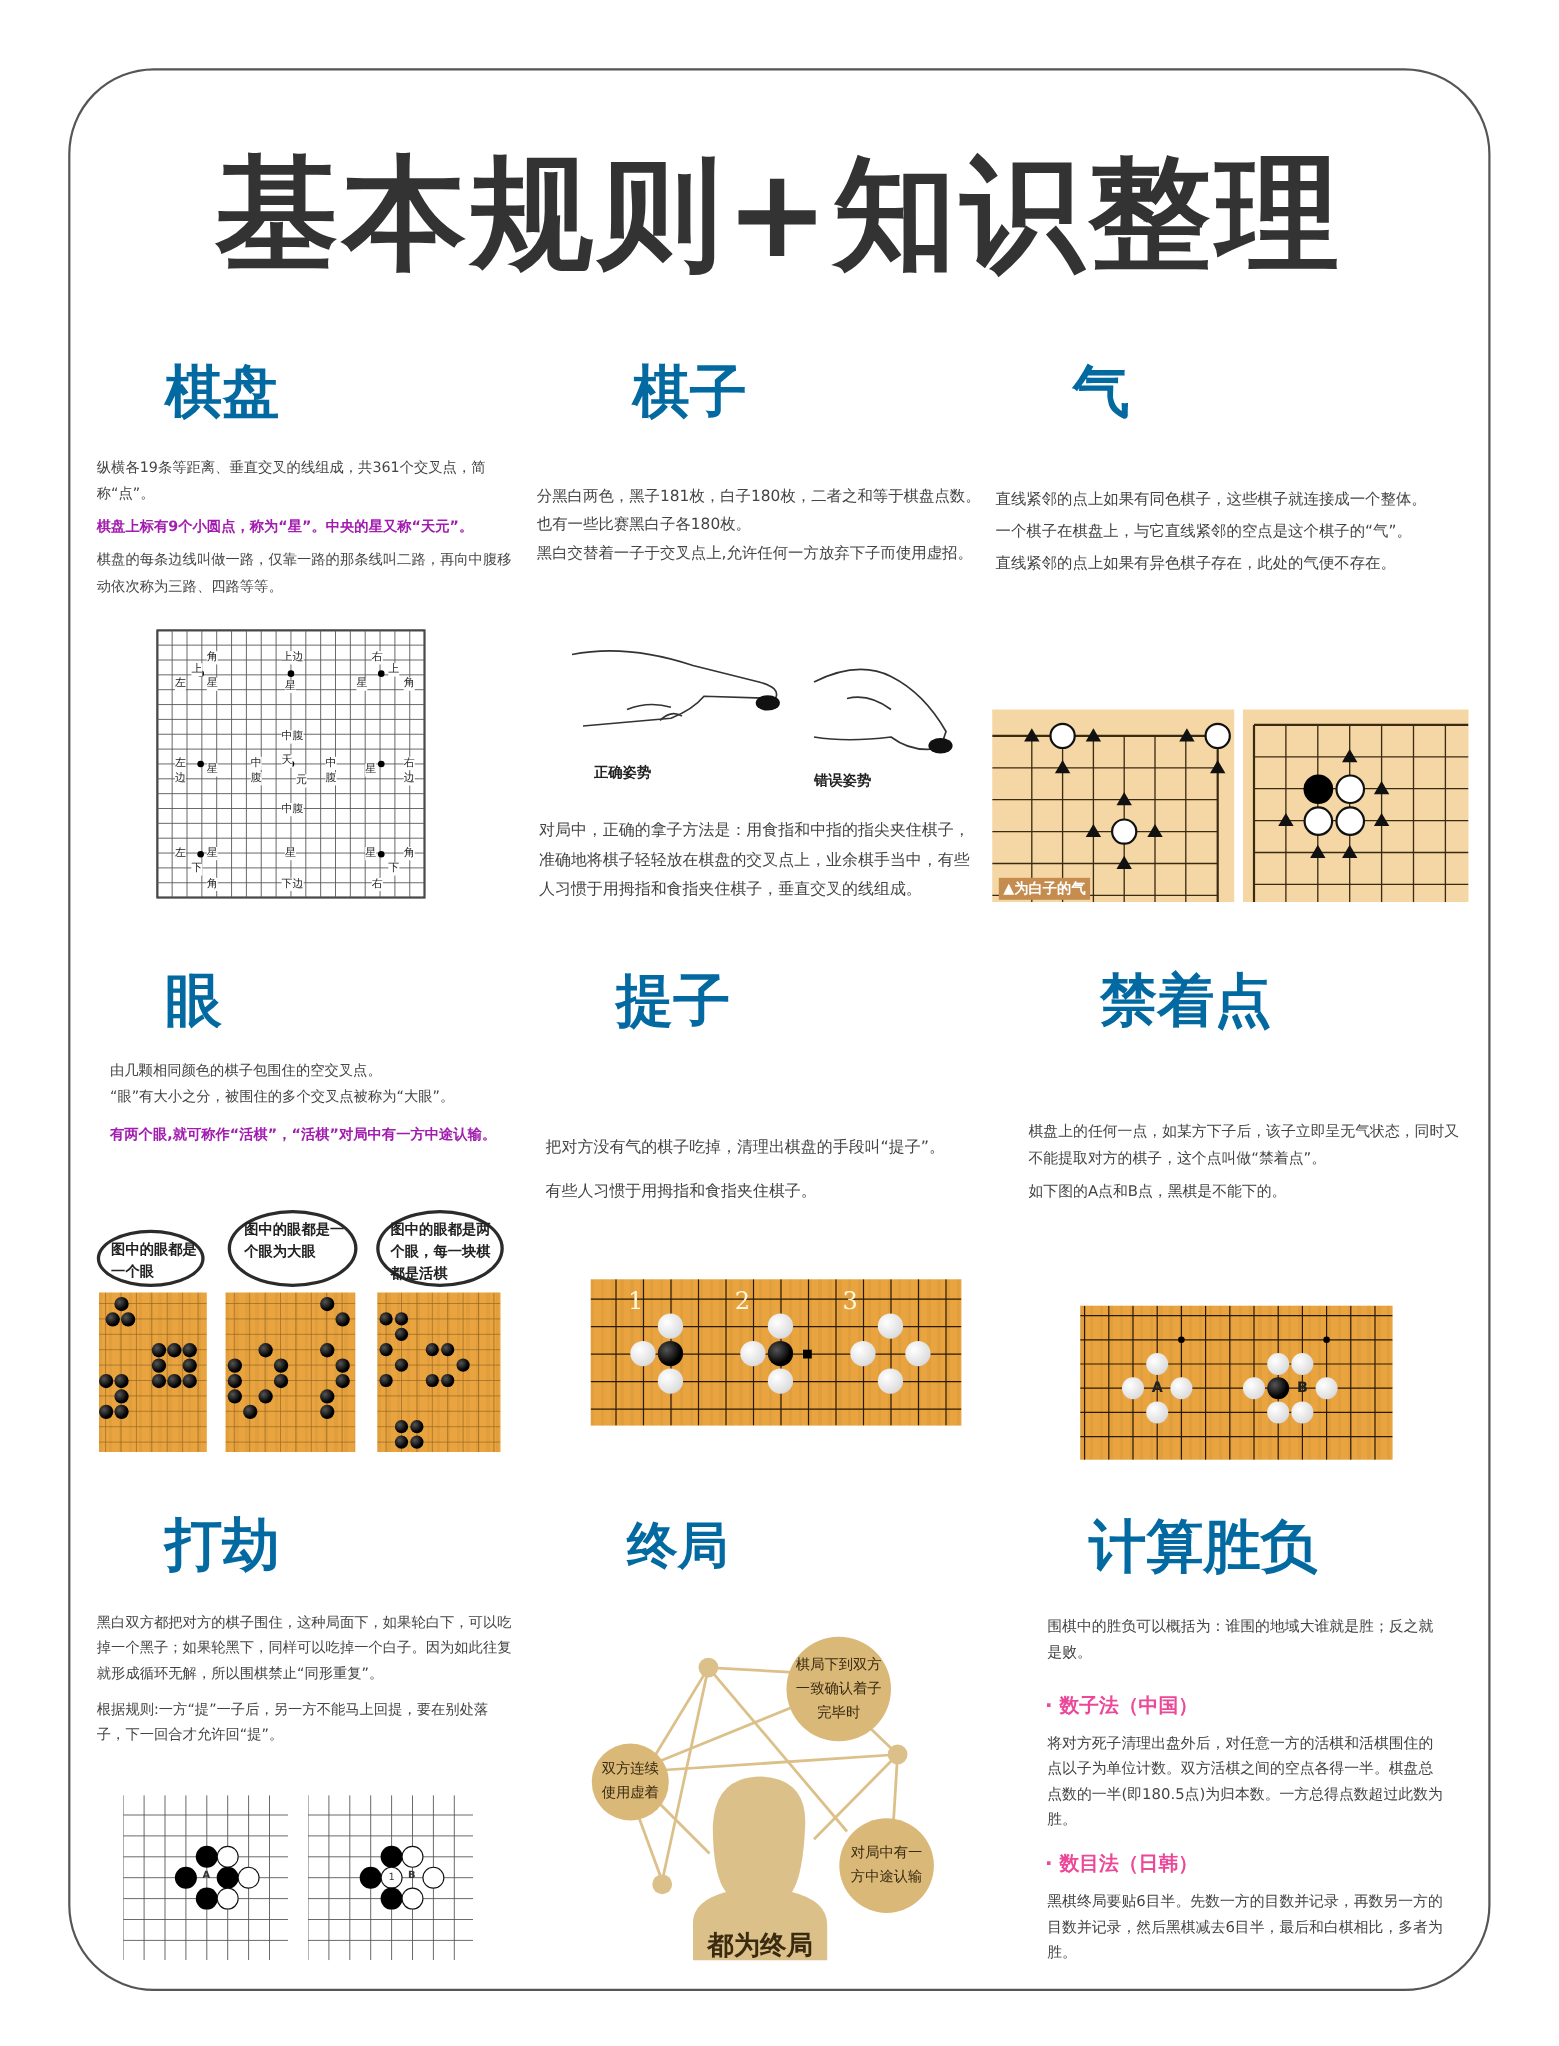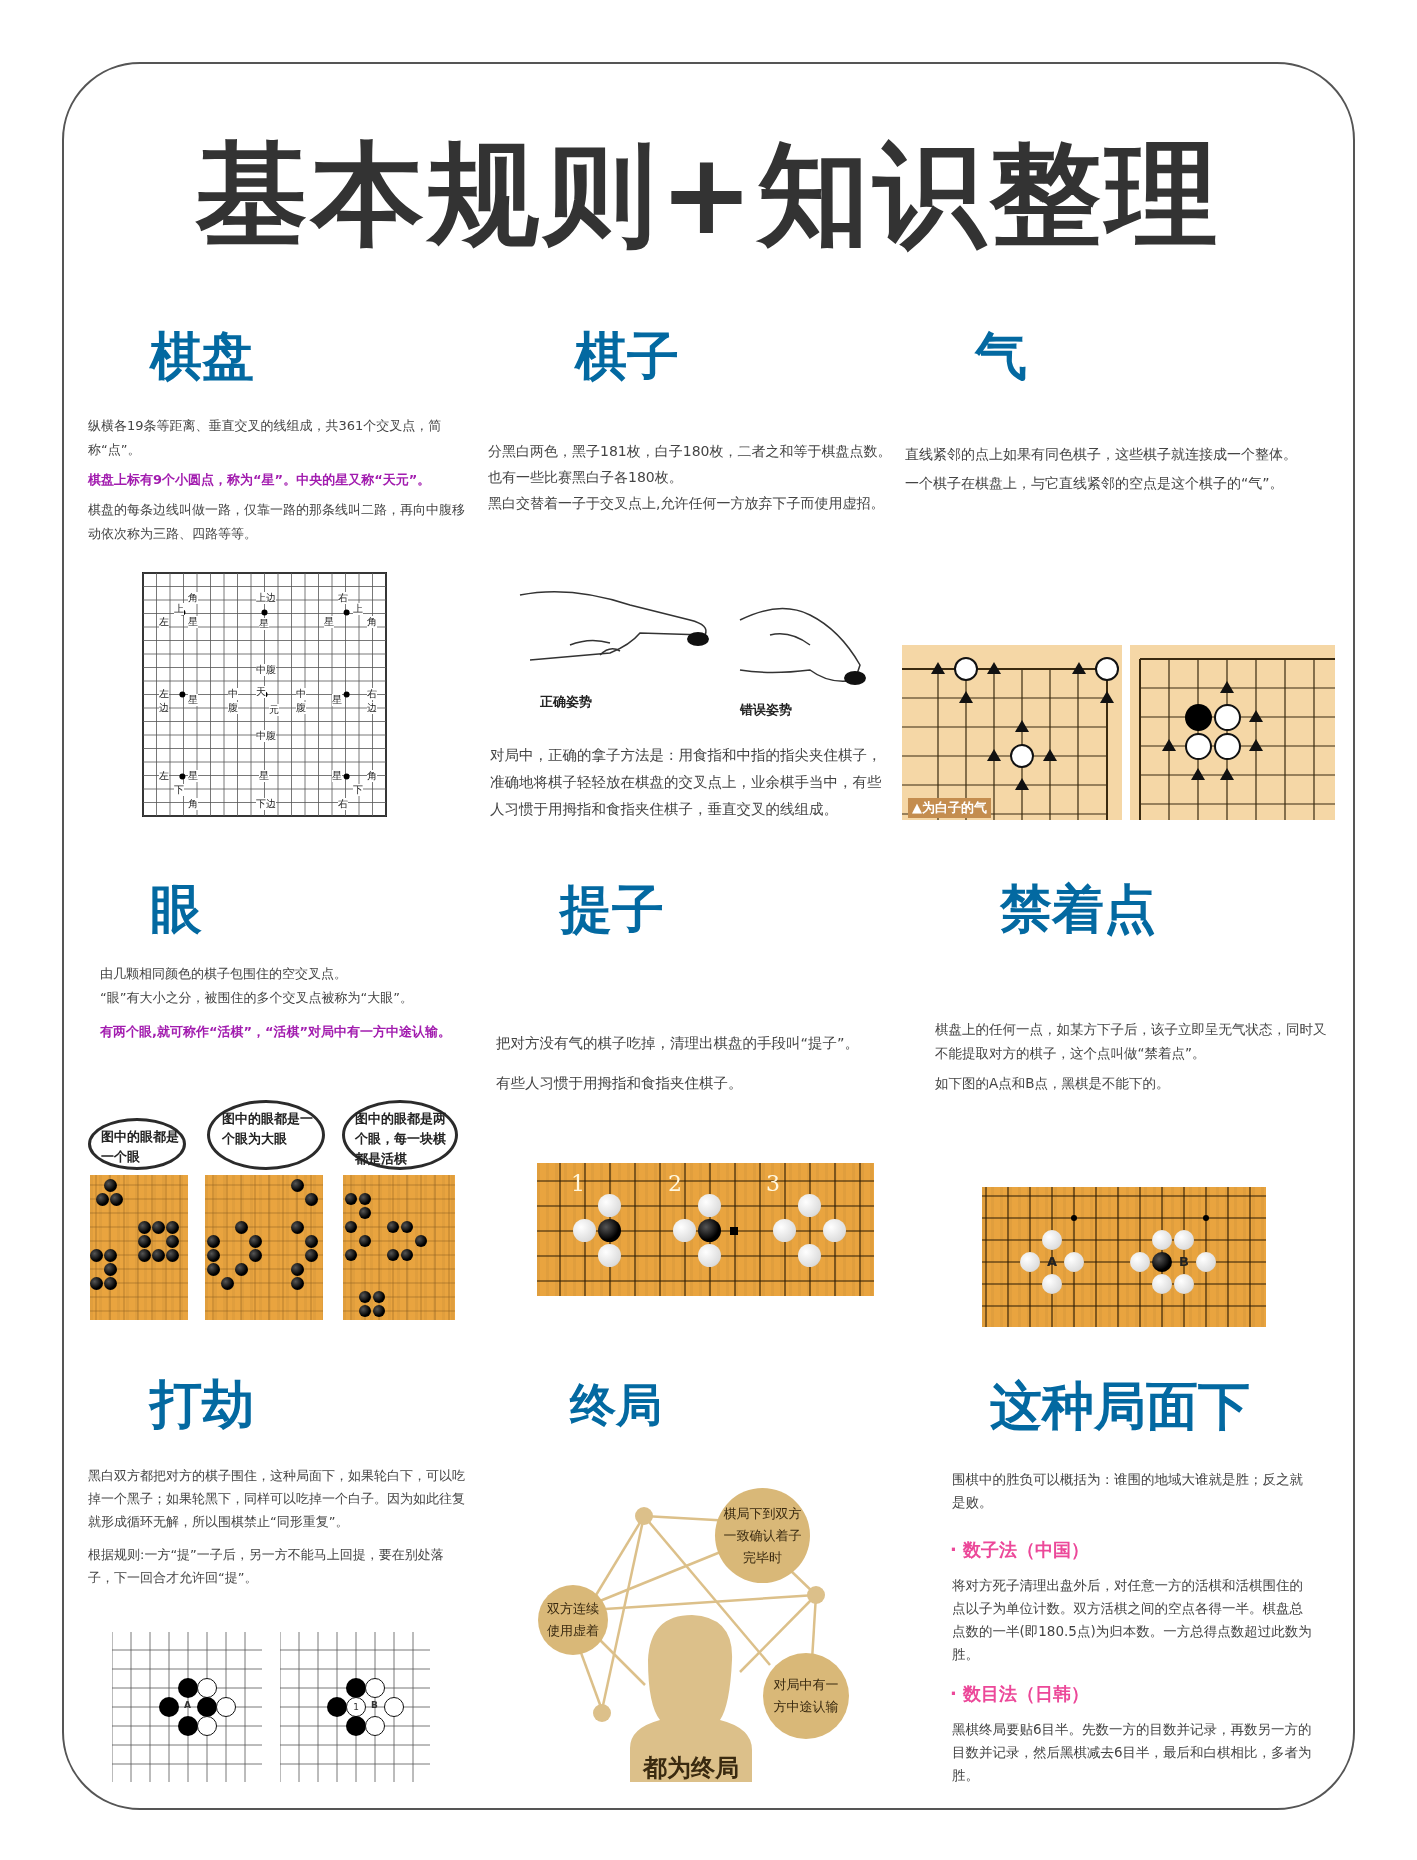--- a/index.html
+++ b/index.html
@@ -147,20 +147,21 @@
   </svg>
   <span style="position:absolute;left:30px;top:118px;font-size:13px;font-weight:bold;color:#222;font-family:'DejaVu Serif',serif;">正确姿势</span>
   <span style="position:absolute;left:230px;top:126px;font-size:13px;font-weight:bold;color:#222;font-family:'DejaVu Serif',serif;">错误姿势</span>
 </div>
 <div class="txt" style="left:490px;top:742px;width:405px;font-size:14.5px;line-height:27px;">对局中，正确的拿子方法是：用食指和中指的指尖夹住棋子，准确地将棋子轻轻放在棋盘的交叉点上，业余棋手当中，有些人习惯于用拇指和食指夹住棋子，垂直交叉的线组成。</div>
 
 <div class="sec-title" style="left:975px;top:322px;width:230px;">气</div>
 <div class="txt" style="left:905px;top:440px;width:435px;font-size:14px;line-height:29px;">
   <p style="margin:0">直线紧邻的点上如果有同色棋子，这些棋子就连接成一个整体。</p>
   <p style="margin:0">一个棋子在棋盘上，与它直线紧邻的空点是这个棋子的“气”。</p>
+  <p style="margin:0">直线紧邻的点上如果有异色棋子存在，此处的气便不存在。</p>
 </div>
 <div class="board tan" style="left:902px;top:645px;width:220px;height:175px;">
   <svg width="220" height="175" viewBox="0 0 220 175" style="position:absolute;left:0;top:0;">
     <g stroke="#3a2a10" stroke-width="1.2">
       <line x1="0" y1="24" x2="205" y2="24" stroke-width="2"></line>
       <line x1="0" y1="53" x2="205" y2="53"></line>
         <line x1="0" y1="82" x2="205" y2="82"></line>
       <line x1="0" y1="111" x2="205" y2="111"></line>
         <line x1="0" y1="140" x2="205" y2="140"></line>
         <line x1="0" y1="169" x2="205" y2="169"></line>
@@ -520,18 +521,18 @@
       <circle cx="296" cy="145" r="9" fill="#dcc08a"></circle>
       <circle cx="82" cy="263" r="9" fill="#dcc08a"></circle>
     <path d="M110 332 L110 298 Q110 278 140 270 Q128 255 128 210 Q130 165 172 165 Q214 167 212 210 Q210 255 200 270 Q232 278 232 300 L232 332 Z" fill="#dcc08a"></path>
   </svg>
   <div class="circ" style="left:195px;top:38px;width:95px;height:95px;padding:0 6px;box-sizing:border-box;">棋局下到双方一致确认着子完毕时</div>
   <div class="circ" style="left:18px;top:135px;width:70px;height:70px;padding:0 6px;box-sizing:border-box;">双方连续使用虚着</div>
   <div class="circ" style="left:243px;top:203px;width:86px;height:86px;padding:0 8px;box-sizing:border-box;">对局中有一方中途认输</div>
   <div style="position:absolute;left:110px;top:302px;width:122px;text-align:center;font-size:24px;font-weight:bold;color:#3a2a10;">都为终局</div>
 </div>
 
-<div class="sec-title" style="left:990px;top:1372px;width:270px;">这种局面下</div>
+<div class="sec-title" style="left:990px;top:1372px;width:270px;">计算胜负</div>
 <div class="txt" style="left:952px;top:1468px;width:360px;font-size:13.5px;line-height:23px;">围棋中的胜负可以概括为：谁围的地域大谁就是胜；反之就是败。</div>
 <div class="sub-h" style="left:950px;top:1538px;">· 数子法（中国）</div>
 <div class="txt" style="left:952px;top:1574px;width:360px;font-size:13.5px;line-height:23px;">将对方死子清理出盘外后，对任意一方的活棋和活棋围住的点以子为单位计数。双方活棋之间的空点各得一半。棋盘总点数的一半(即180.5点)为归本数。一方总得点数超过此数为胜。</div>
 <div class="sub-h" style="left:950px;top:1682px;">· 数目法（日韩）</div>
 <div class="txt" style="left:952px;top:1718px;width:365px;font-size:13.5px;line-height:23px;">黑棋终局要贴6目半。先数一方的目数并记录，再数另一方的目数并记录，然后黑棋减去6目半，最后和白棋相比，多者为胜。</div>
 
 </body></html>

